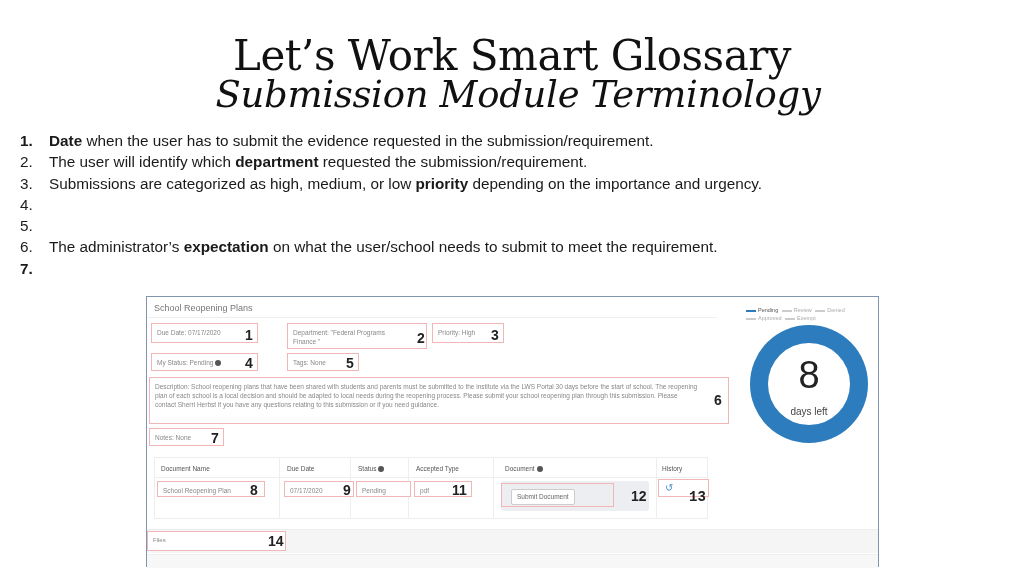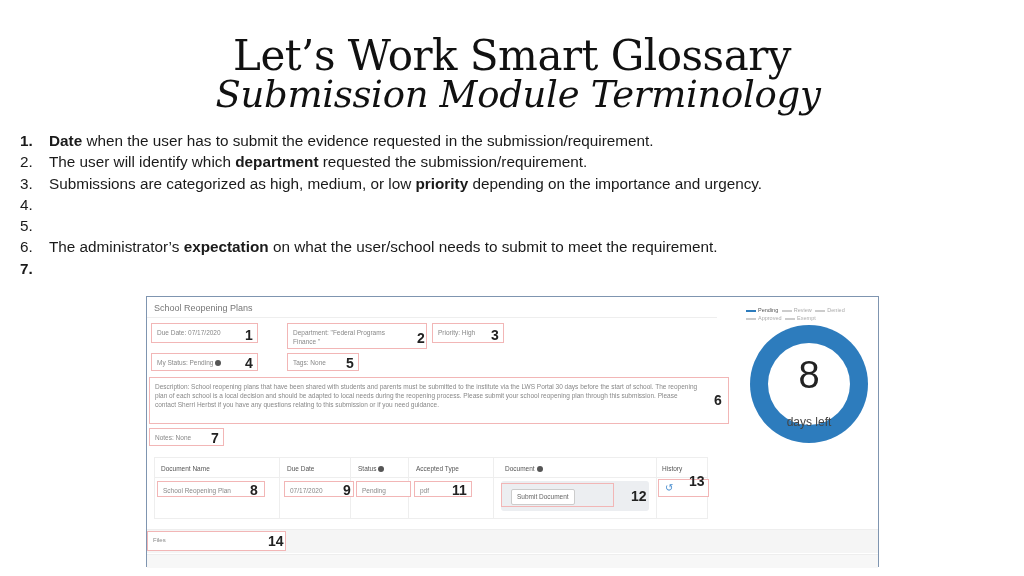--- a/index.html
+++ b/index.html
@@ -19,21 +19,21 @@
   .box { position: absolute; border: 1px solid #f2b6b6; background: #fff; font-size: 6.5px; color: #888; padding: 4px 5px; line-height: 9px; }
   .badge { position: absolute; font-size: 14px; font-weight: bold; color: #222; font-family: "Liberation Sans", sans-serif; }
   .info { display: inline-block; width: 6px; height: 6px; border-radius: 50%; background: #555; vertical-align: middle; margin-left: 2px; }
 
   .legend { position: absolute; left: 599px; top: 9px; font-size: 5.5px; color: #aaa; line-height: 8px; }
   .legend .sw { display: inline-block; width: 10px; height: 2px; vertical-align: middle; margin-right: 2px; }
   .legend .p { color: #555; }
   .donut { position: absolute; left: 603px; top: 28px; width: 118px; height: 118px; border-radius: 50%; background: #2d7cbd; }
   .donut .hole { position: absolute; left: 18px; top: 18px; width: 82px; height: 82px; border-radius: 50%; background: #fff; text-align: center; }
   .donut .big { position: absolute; left: 0; width: 82px; top: 10px; font-size: 38px; color: #222; line-height: 44px; }
-  .donut .small { position: absolute; left: 0; width: 82px; top: 72px; font-size: 12px; color: #444; }
+  .donut .small { position: absolute; left: 0; width: 82px; top: 63px; font-size: 10px; color: #444; }
 
   .table { position: absolute; left: 7px; top: 160px; width: 554px; height: 62px; }
   .table .col { position: absolute; top: 0; height: 62px; border-right: 1px solid #eee; }
   .table .hline { position: absolute; left: 0; width: 554px; height: 1px; background: #eee; }
   .table .th { position: absolute; top: 8px; font-size: 6.5px; color: #555; }
   .doc-cell-bg { position: absolute; background: #eceef1; border-radius: 3px; }
   .submit-btn { position: absolute; background: #fff; border: 1px solid #ccc; border-radius: 2px; font-size: 6.5px; color: #666; padding: 3px 5px; line-height: 8px; cursor: pointer; }
   .history-icon { position: absolute; color: #4a8fd0; font-size: 10px; line-height: 10px; }
 
   .files-bar { position: absolute; left: 0; top: 232px; width: 731px; height: 24px; background: #f5f5f5; border-top: 1px solid #eee; }
@@ -170,21 +170,21 @@
     </div>
     <div class="badge" style="left:298px; top:25px;">11</div>
 
     <div class="doc-cell-bg" style="left:347px; top:24px; width:148px; height:30px;"></div>
     <div class="box" style="left:347px; top:26px; width:113px; height:24px; background:transparent;"></div>
     <div class="submit-btn" style="left:357px; top:32px;">Submit Document</div>
     <div class="badge" style="left:445px; top:31px;margin-left:32px;">12</div>
 
     <div class="box" style="left:504px; top:22px; width:51px; height:18px;"></div>
     <div class="history-icon" style="left:511px; top:26px;">↺</div>
-    <div class="badge" style="left:535px; top:16px;">13</div>
+    <div class="badge" style="left:535px; top:32px;font-family:Liberation Mono, monospace;">13</div>
   </div>
 
   <div class="files-bar">
     <div class="bottom"></div>
   </div>
   <div class="box" style="left:0; top:234px; width:139px; height:20px; font-size:6px;">
     <span>Files</span>
   </div>
   <div class="badge" style="left:121px; top:236px;">14</div>
 </div>

